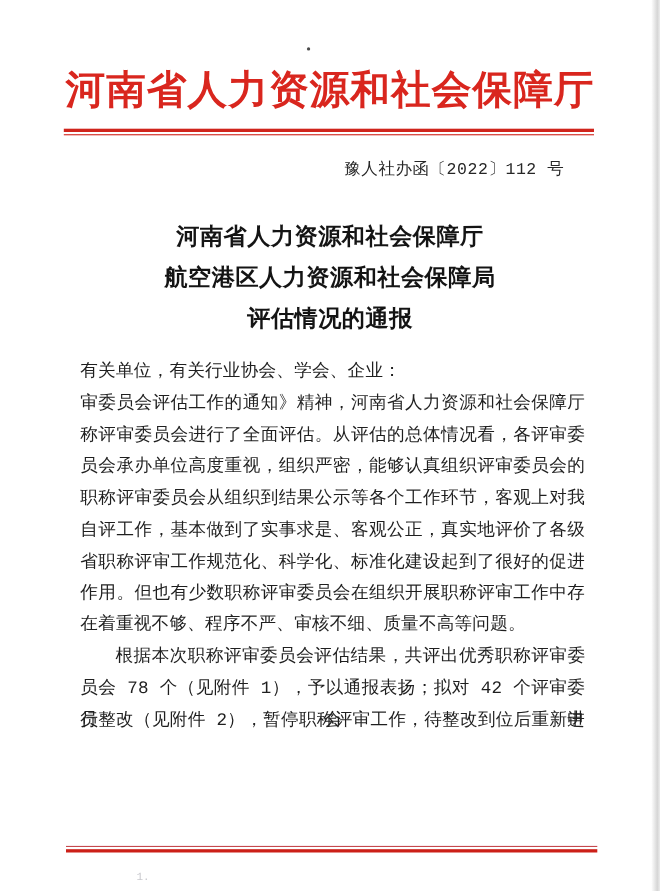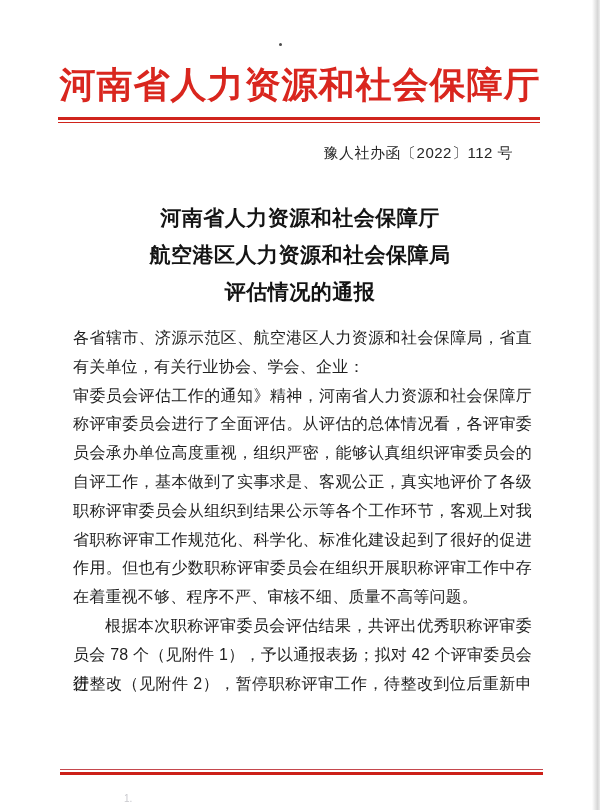--- a/index.html
+++ b/index.html
@@ -2,21 +2,21 @@
 <html><head>
 <meta charset="utf-8">
 <style>
   html, body { margin: 0; padding: 0; background: #ffffff; }
   .page {
     position: relative;
     width: 600px;
     height: 810px;
     background: #ffffff;
     overflow: hidden;
-    font-family: Liberation Sans, sans-serif;
+    font-family: Liberation Mono, monospace;
   }
   
   .edge-right {
     position: absolute; top: 0; right: 0; width: 8px; height: 100%;
     background: linear-gradient(to right, rgba(255,255,255,0) 0%, #d6d6d6 70%, #ececec 100%);
   }
   
   .speck {
     position: absolute; top: 43px; left: 279px; width: 3px; height: 3px;
     background: #4a4a4a; border-radius: 50%;
@@ -76,27 +76,26 @@
 
   <div class="doc-number">豫人社办函〔2022〕112 号</div>
 
   <div class="doc-title">
     <div class="t-line">河南省人力资源和社会保障厅</div>
     <div class="t-line">航空港区人力资源和社会保障局</div>
     <div class="t-line">评估情况的通报</div>
   </div>
 
   <div class="body-block">
-    <div class="bl fill">各省辖市、济源示范区、航空港区人力资源和社会保障局，省直</div>
     <div class="bl">有关单位，有关行业协会、学会、企业：</div>
     <div class="bl fill">审委员会评估工作的通知》精神，河南省人力资源和社会保障厅</div>
     <div class="bl fill">称评审委员会进行了全面评估。从评估的总体情况看，各评审委</div>
     <div class="bl fill">员会承办单位高度重视，组织严密，能够认真组织评审委员会的</div>
+    <div class="bl fill">职称评审委员会从组织到结果公示等各个工作环节，客观上对我</div>
     <div class="bl fill">自评工作，基本做到了实事求是、客观公正，真实地评价了各级</div>
-    <div class="bl fill">职称评审委员会从组织到结果公示等各个工作环节，客观上对我</div>
     <div class="bl fill">省职称评审工作规范化、科学化、标准化建设起到了很好的促进</div>
     <div class="bl fill">作用。但也有少数职称评审委员会在组织开展职称评审工作中存</div>
     <div class="bl">在着重视不够、程序不严、审核不细、质量不高等问题。</div>
     <div class="bl fill indent">根据本次职称评审委员会评估结果，共评出优秀职称评审委</div>
     <div class="bl fill">员会 78 个（见附件 1），予以通报表扬；拟对 42 个评审委员会进</div>
     <div class="bl fill">行整改（见附件 2），暂停职称评审工作，待整改到位后重新申</div>
   </div>
 
   <div class="frule frule-thin"></div>
   <div class="frule frule-thick"></div>

